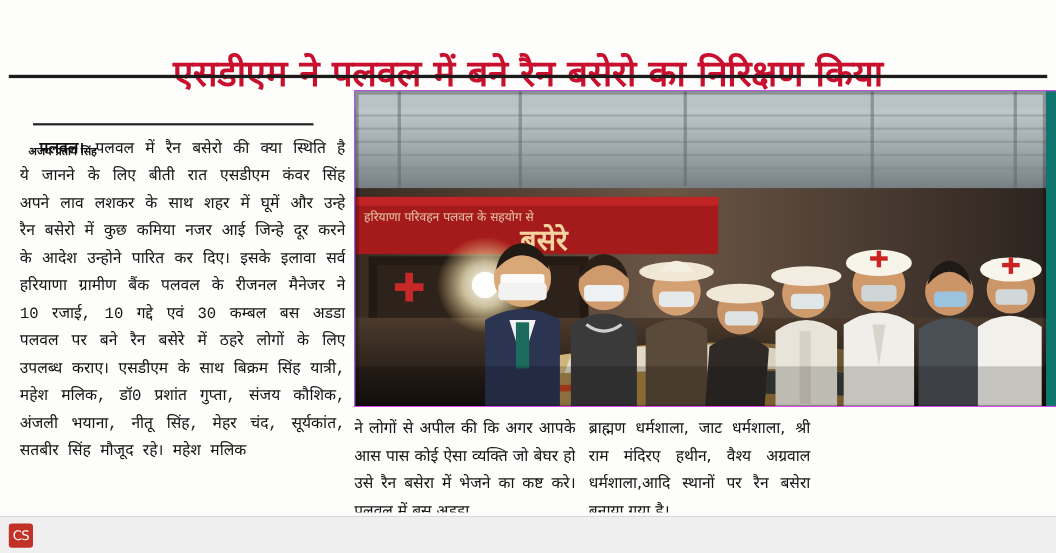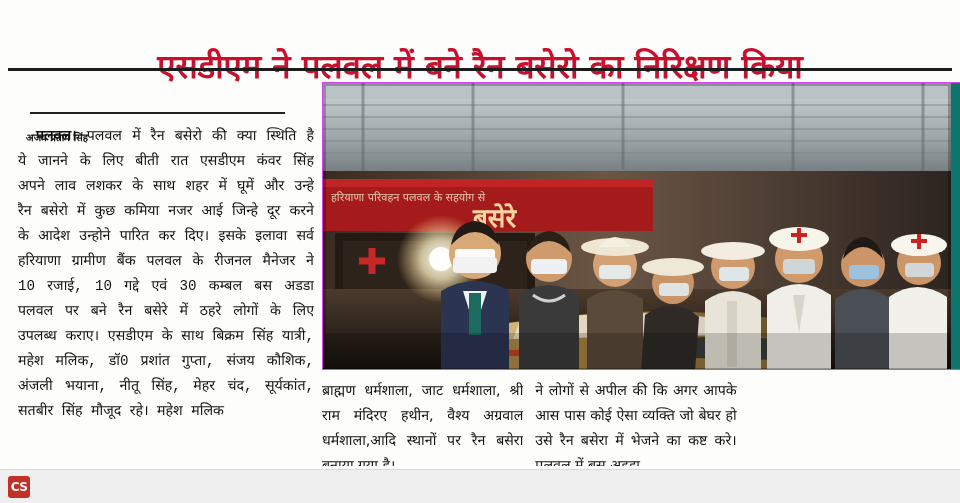--- a/index.html
+++ b/index.html
@@ -135,21 +135,21 @@
     align-items: center;
     padding-left: 8px;
   }
   .cs-badge {
     width: 22px;
     height: 22px;
     background: #c23127;
     color: #ffffff;
     font-family: "DejaVu Sans", sans-serif;
     font-size: 12px;
-    font-weight: bold;
+    font-weight: normal;
     display: flex;
     align-items: center;
     justify-content: center;
     border-radius: 3px;
     margin-right: 9px;
     letter-spacing: -0.5px;
   }
   .cs-text {
     font-family: "DejaVu Sans", sans-serif;
     font-size: 14px;
@@ -314,22 +314,22 @@
         </g>
         <rect x="582" y="180" width="29" height="14" rx="4" fill="#d2d8da"></rect>
       </g>
 
       <rect x="0" y="0" width="628" height="288" fill="none" stroke="#000000" stroke-opacity="0.25" stroke-width="6"></rect>
       <rect x="0" y="250" width="628" height="38" fill="#000000" opacity="0.18"></rect>
     </svg>
   </div>
 
   <div class="cols-bottom">
+    <div class="col">ने लोगों से अपील की कि अगर आपके आस पास कोई ऐसा व्यक्ति जो बेघर हो उसे रैन बसेरा में भेजने का कष्ट करे। पलवल में बस अडडा ,</div>
     <div class="col">ब्राह्मण धर्मशाला, जाट धर्मशाला, श्री राम मंदिरए हथीन, वैश्य अग्रवाल धर्मशाला,आदि स्थानों पर रैन बसेरा बनाया गया है।</div>
-    <div class="col">ने लोगों से अपील की कि अगर आपके आस पास कोई ऐसा व्यक्ति जो बेघर हो उसे रैन बसेरा में भेजने का कष्ट करे। पलवल में बस अडडा ,</div>
     <div class="col"></div>
   </div>
 
   <div class="footer">
     <div class="cs-badge">CS</div>
   </div>
 
 </div>
 
 </body></html>

